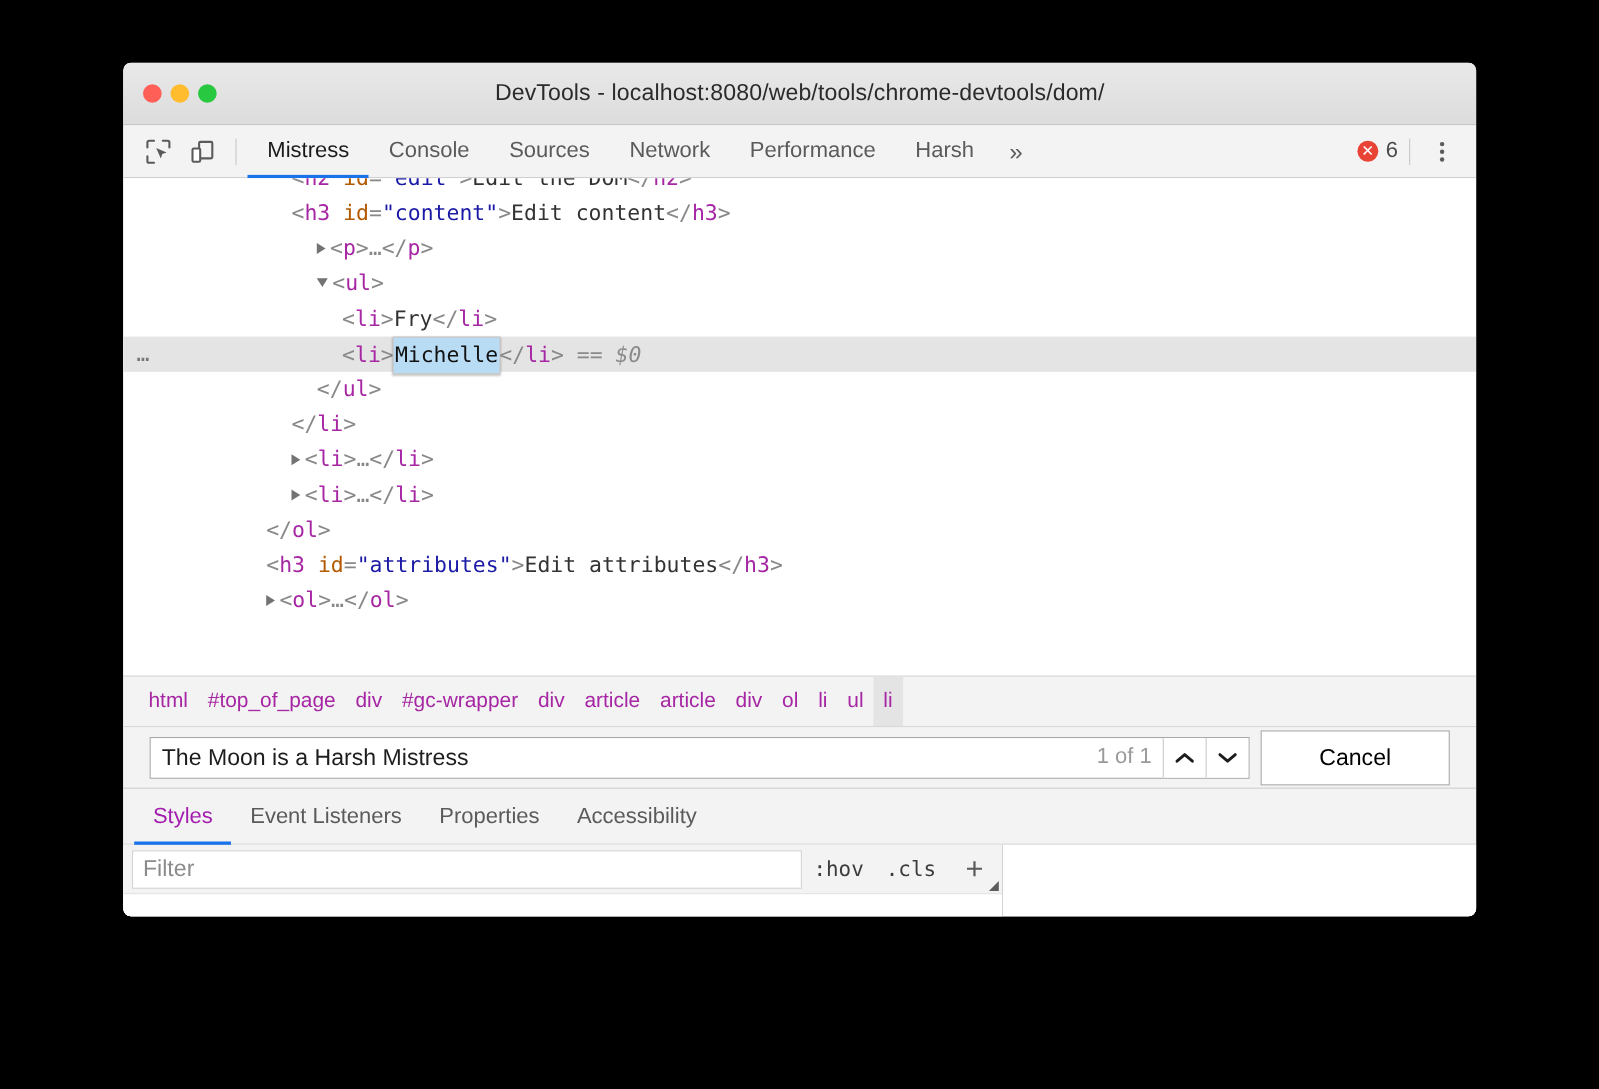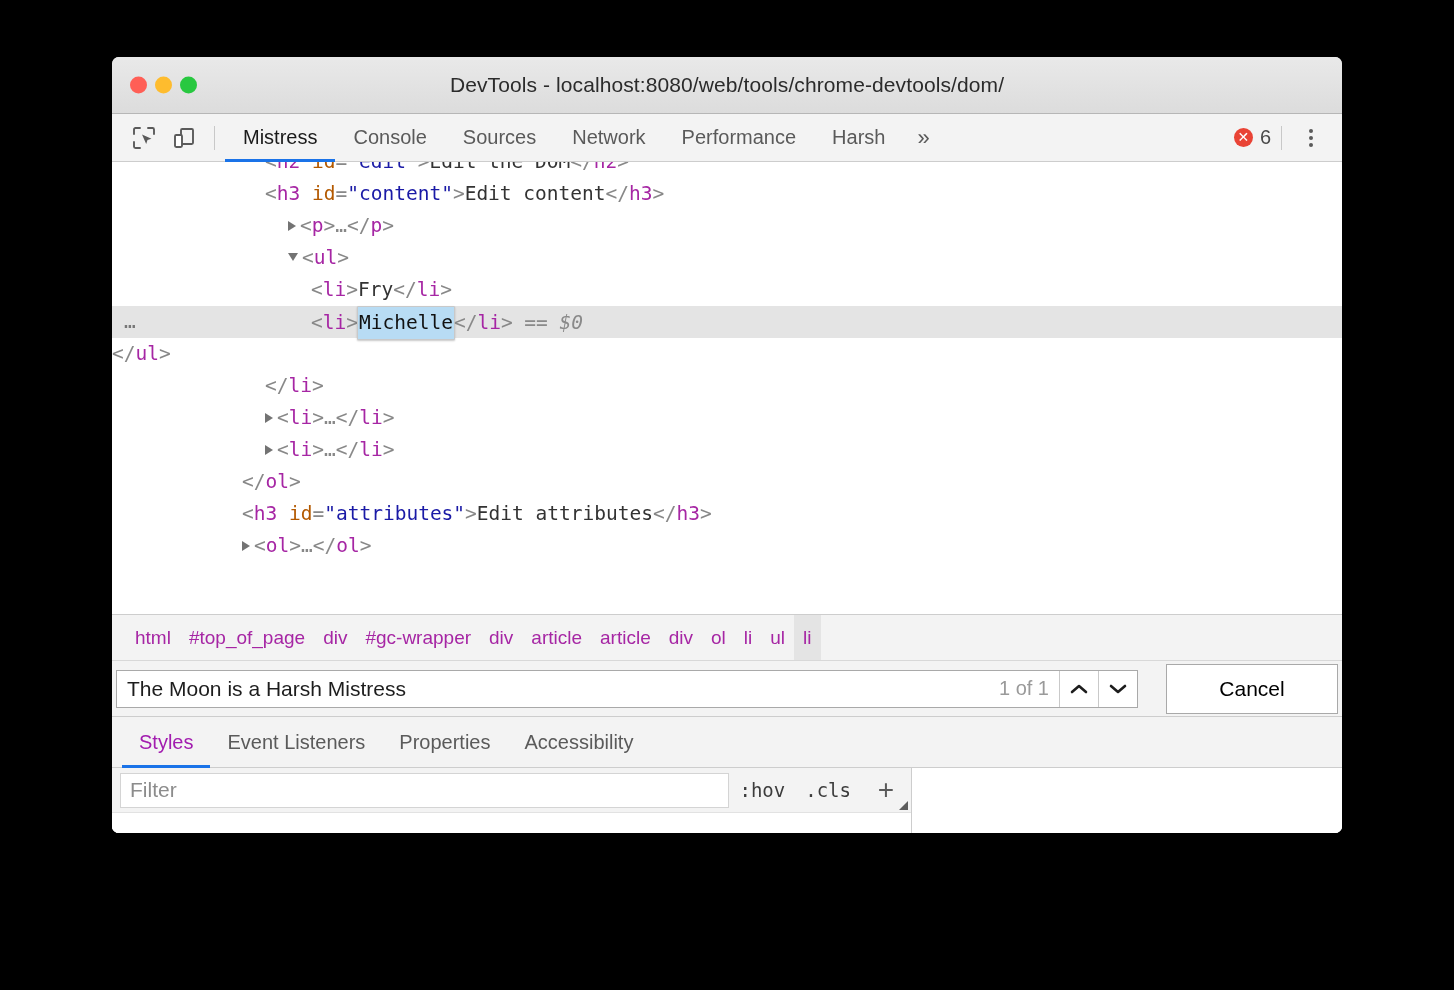--- a/index.html
+++ b/index.html
@@ -175,22 +175,22 @@
     cursor: default;
   }
   .crumb.selected { background: #e4e4e4; }
 
   
   #searchbar {
     height: 56px;
     background: #f3f3f3;
     border-top: 1px solid #d8d8d8;
     display: flex; align-items: center;
-    padding: 0 4px;
-    gap: 28px;
+    padding: 0 24px;
+    gap: 10px;
   }
   #searchfield {
     flex: 1;
     height: 38px;
     background: #fff;
     border: 1px solid #a9a9a9;
     display: flex; align-items: center;
     overflow: hidden;
   }
   #search-input {
@@ -358,21 +358,21 @@
     </div>
   </div>
 
   <div id="domtree">
       <div class="node" style="margin-top: -16px;"><span style="padding-left: 153px;"><span class="punc">&lt;</span><span class="tagname">h2</span><span class="punc"> </span><span class="attrn">id</span><span class="punc">=</span><span class="attrv">"edit"</span><span class="punc">&gt;</span><span class="txt">Edit the DOM</span><span class="punc">&lt;/</span><span class="tagname">h2</span><span class="punc">&gt;</span></span></div>
       <div class="node"><span style="padding-left: 153px;"><span class="punc">&lt;</span><span class="tagname">h3</span><span class="punc"> </span><span class="attrn">id</span><span class="punc">=</span><span class="attrv">"content"</span><span class="punc">&gt;</span><span class="txt">Edit content</span><span class="punc">&lt;/</span><span class="tagname">h3</span><span class="punc">&gt;</span></span></div>
       <div class="node"><span style="padding-left: 176px;"><span class="arrow closed"></span><span class="punc">&lt;</span><span class="tagname">p</span><span class="punc">&gt;</span><span class="dots">…</span><span class="punc">&lt;/</span><span class="tagname">p</span><span class="punc">&gt;</span></span></div>
       <div class="node"><span style="padding-left: 176px;"><span class="arrow open"></span><span class="punc">&lt;</span><span class="tagname">ul</span><span class="punc">&gt;</span></span></div>
       <div class="node"><span style="padding-left: 199px;"><span class="punc">&lt;</span><span class="tagname">li</span><span class="punc">&gt;</span><span class="txt">Fry</span><span class="punc">&lt;/</span><span class="tagname">li</span><span class="punc">&gt;</span></span></div>
       <div class="node selected"><span class="ellipsis">…</span><span style="padding-left: 199px;"><span class="punc">&lt;</span><span class="tagname">li</span><span class="punc">&gt;</span><span class="edit-box">Michelle</span><span class="punc">&lt;/</span><span class="tagname">li</span><span class="punc">&gt;</span><span class="eq0"> == $0</span></span></div>
-      <div class="node"><span style=""><span class="punc">&lt;/</span><span class="tagname">ul</span><span class="punc">&gt;</span></span></div>
+      <div class="node"><span style="padding-left: 176px;"><span class="punc">&lt;/</span><span class="tagname">ul</span><span class="punc">&gt;</span></span></div>
       <div class="node"><span style="padding-left: 153px;"><span class="punc">&lt;/</span><span class="tagname">li</span><span class="punc">&gt;</span></span></div>
       <div class="node"><span style="padding-left: 153px;"><span class="arrow closed"></span><span class="punc">&lt;</span><span class="tagname">li</span><span class="punc">&gt;</span><span class="dots">…</span><span class="punc">&lt;/</span><span class="tagname">li</span><span class="punc">&gt;</span></span></div>
       <div class="node"><span style="padding-left: 153px;"><span class="arrow closed"></span><span class="punc">&lt;</span><span class="tagname">li</span><span class="punc">&gt;</span><span class="dots">…</span><span class="punc">&lt;/</span><span class="tagname">li</span><span class="punc">&gt;</span></span></div>
       <div class="node"><span style="padding-left: 130px;"><span class="punc">&lt;/</span><span class="tagname">ol</span><span class="punc">&gt;</span></span></div>
       <div class="node"><span style="padding-left: 130px;"><span class="punc">&lt;</span><span class="tagname">h3</span><span class="punc"> </span><span class="attrn">id</span><span class="punc">=</span><span class="attrv">"attributes"</span><span class="punc">&gt;</span><span class="txt">Edit attributes</span><span class="punc">&lt;/</span><span class="tagname">h3</span><span class="punc">&gt;</span></span></div>
       <div class="node"><span style="padding-left: 130px;"><span class="arrow closed"></span><span class="punc">&lt;</span><span class="tagname">ol</span><span class="punc">&gt;</span><span class="dots">…</span><span class="punc">&lt;/</span><span class="tagname">ol</span><span class="punc">&gt;</span></span></div>
     </div>
 
   <div id="crumbs">
       <div class="crumb">html</div>

